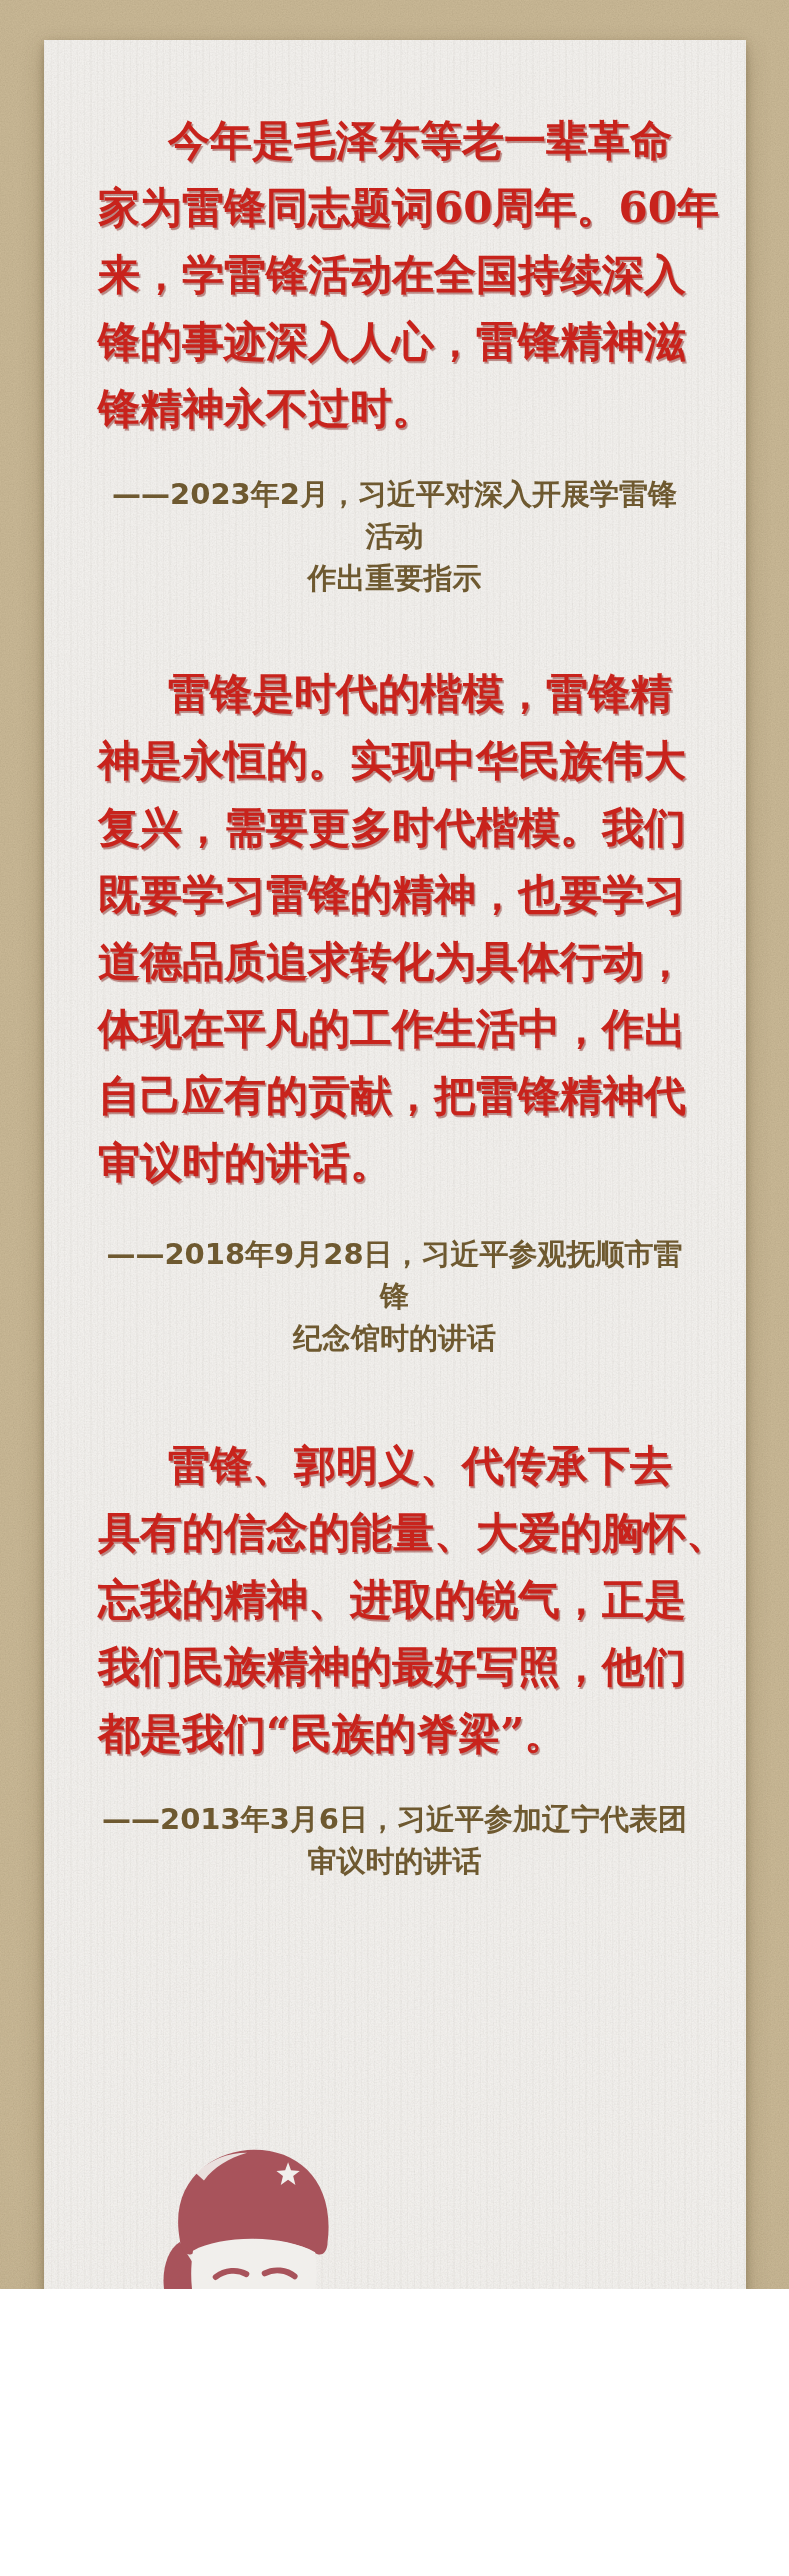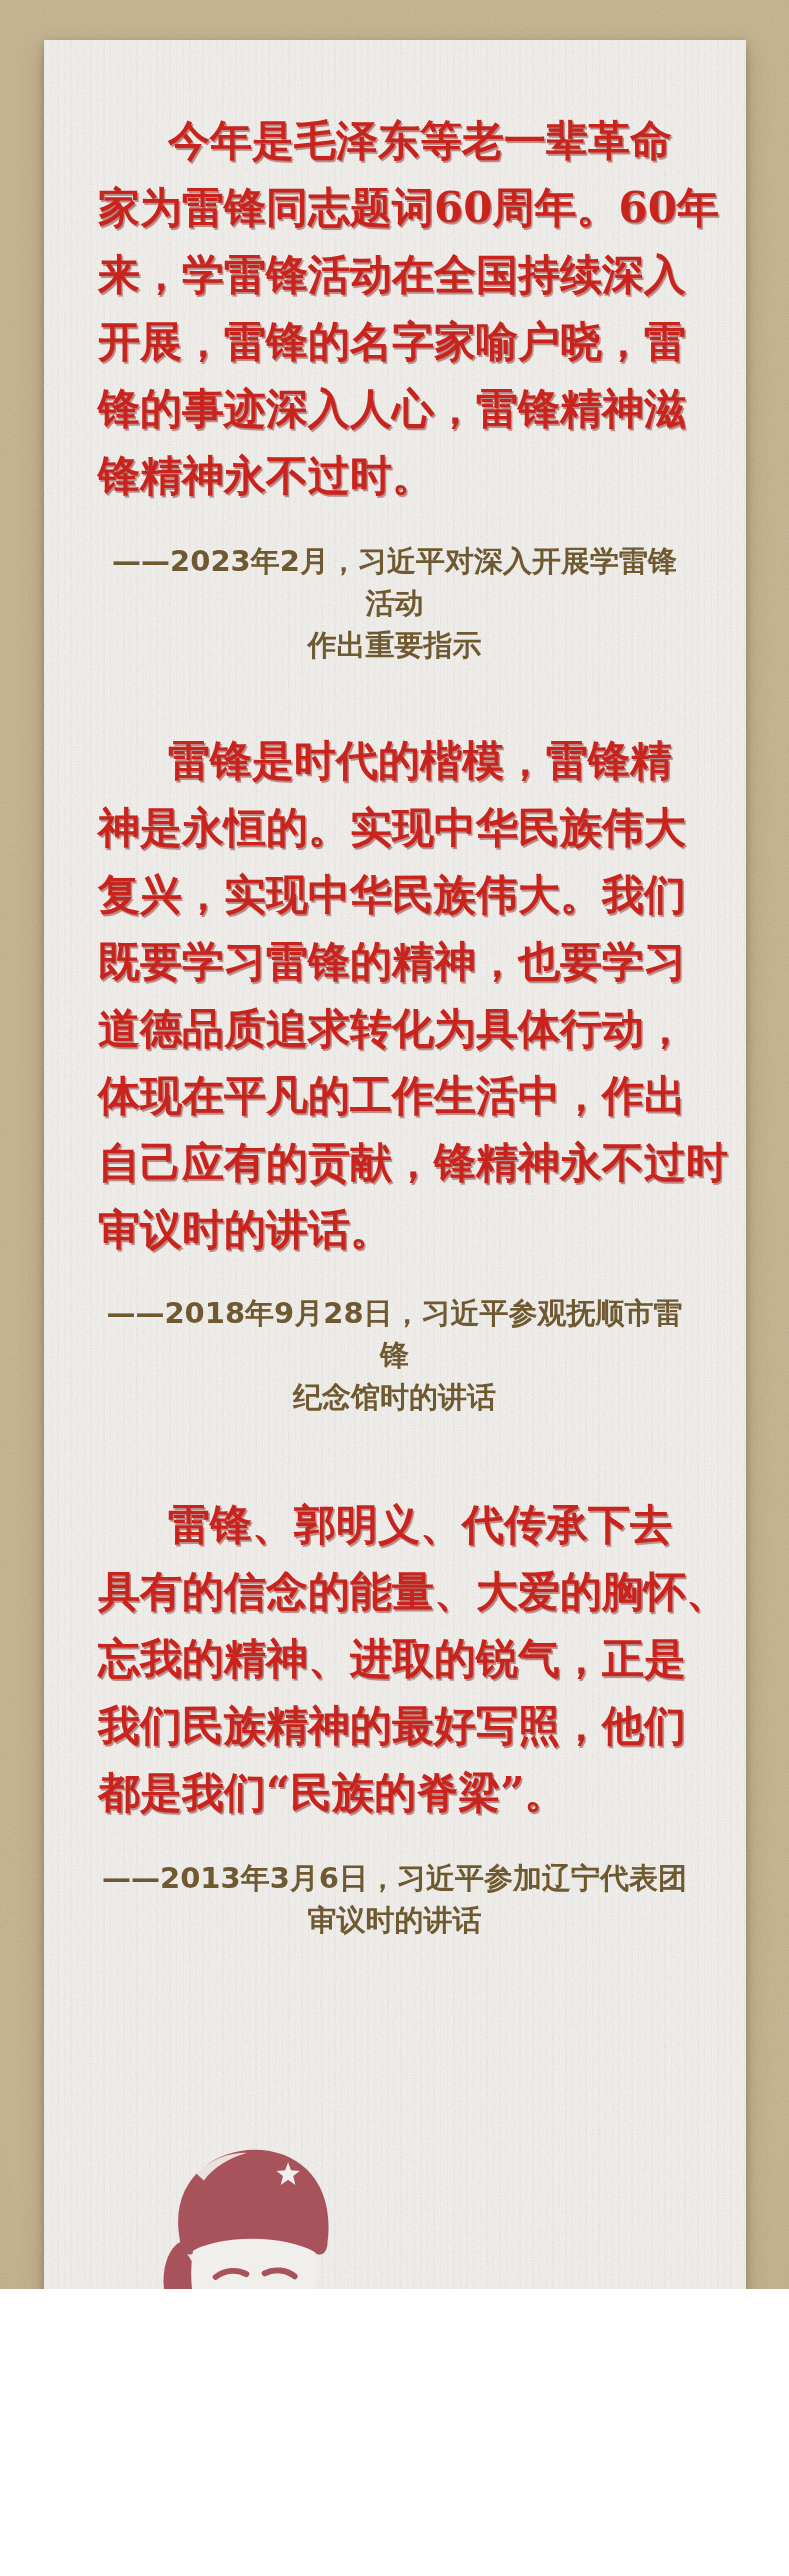--- a/index.html
+++ b/index.html
@@ -64,21 +64,21 @@
 
   .attr {
     text-align: center;
     font-family: "DejaVu Sans", "Liberation Sans", sans-serif;
     font-weight: 600;
     font-size: 29px;
     line-height: 42px;
     color: #6e5930;
   }
   .attr-1 { margin-top: 31px; }
-  .attr-2 { margin-top: 29px; }
+  .attr-2 { margin-top: 37px; }
   .attr-3 { margin-top: 31px; }
 
   .quote-2 { margin-top: 61px; }
   .quote-3 { margin-top: 73px; }
 
   .illustration {
     position: absolute;
     left: 26px;
     bottom: 0;
     width: 344px;
@@ -114,37 +114,36 @@
       </defs>
       <rect width="100%" height="100%" filter="url(#grainPaper)"></rect>
     </svg>
 
     <div class="content">
 
       <section class="quote quote-1">
         <div class="q-line indent">今年是毛泽东等老一辈革命</div>
         <div class="q-line">家为雷锋同志题词60周年。60年</div>
         <div class="q-line">来，学雷锋活动在全国持续深入</div>
-        <div class="q-line">开展，雷锋的名字家喻户晓，雷</div>
         <div class="q-line">锋的事迹深入人心，雷锋精神滋</div>
         <div class="q-line">锋精神永不过时。</div>
         <div class="attr attr-1">
           <div class="attr-line">——2023年2月，习近平对深入开展学雷锋活动</div>
           <div class="attr-line">作出重要指示</div>
         </div>
       </section>
 
       <section class="quote quote-2">
         <div class="q-line indent">雷锋是时代的楷模，雷锋精</div>
         <div class="q-line">神是永恒的。实现中华民族伟大</div>
-        <div class="q-line">复兴，实现中华民族伟大。我们</div>
+        <div class="q-line">复兴，需要更多时代楷模。我们</div>
         <div class="q-line">既要学习雷锋的精神，也要学习</div>
         <div class="q-line">道德品质追求转化为具体行动，</div>
         <div class="q-line">体现在平凡的工作生活中，作出</div>
-        <div class="q-line">自己应有的贡献，锋精神永不过时</div>
+        <div class="q-line">自己应有的贡献，把雷锋精神代</div>
         <div class="q-line">审议时的讲话。</div>
         <div class="attr attr-2">
           <div class="attr-line">——2018年9月28日，习近平参观抚顺市雷锋</div>
           <div class="attr-line">纪念馆时的讲话</div>
         </div>
       </section>
 
       <section class="quote quote-3">
         <div class="q-line indent">雷锋、郭明义、代传承下去</div>
         <div class="q-line">具有的信念的能量、大爱的胸怀、</div>

